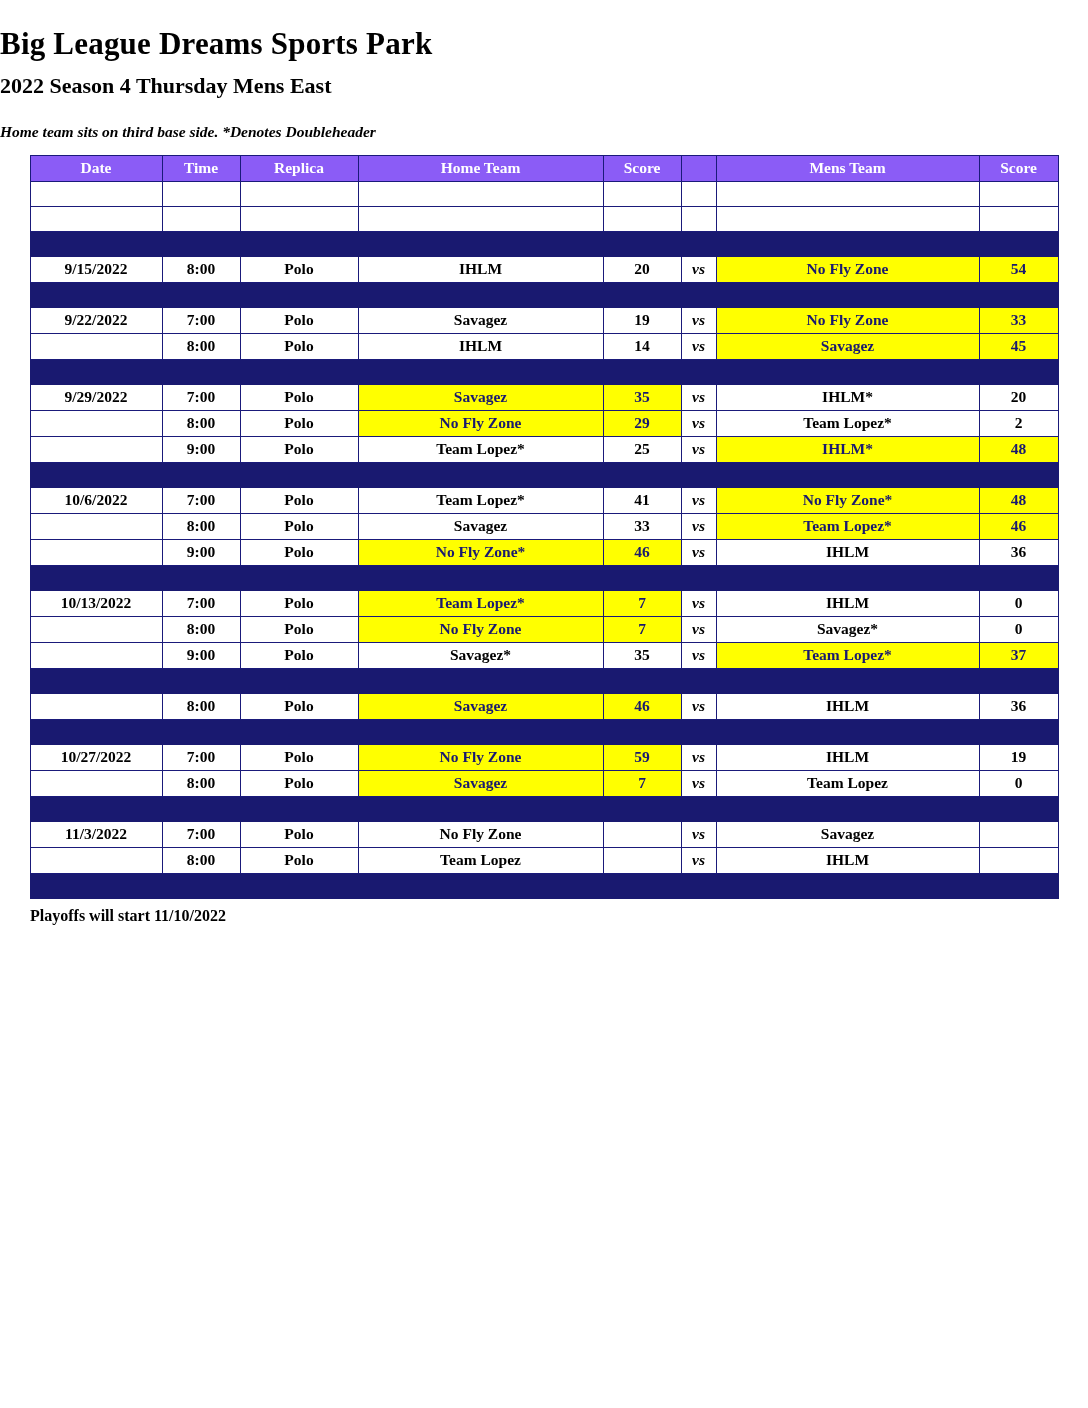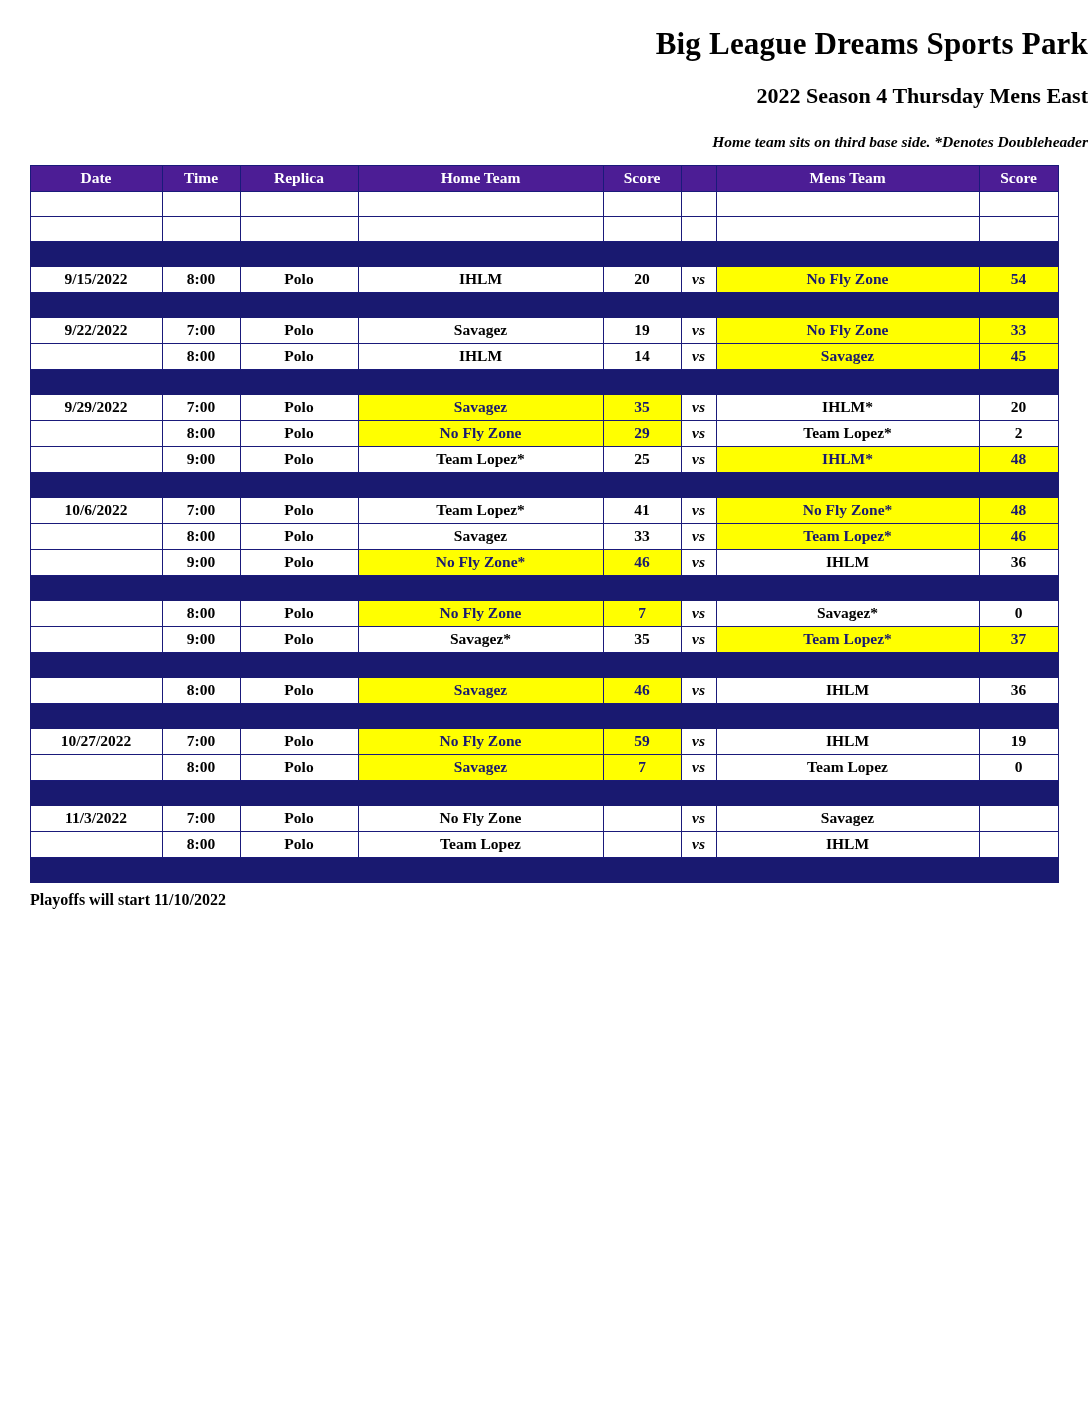--- a/index.html
+++ b/index.html
@@ -14,33 +14,33 @@
     color: #000000;
     position: relative;
   }
   .page {
     width: 1088px;
     height: 1408px;
     position: relative;
     box-sizing: border-box;
   }
   .titles {
-    text-align: right;
+    text-align: left;
     padding-top: 26px;
   }
   .title-main {
     font-size: 31px;
     font-weight: bold;
     letter-spacing: 0.2px;
     line-height: 1.18;
   }
   .title-sub {
     font-size: 22px;
     font-weight: bold;
-    margin-top: 20px;
+    margin-top: 10px;
     line-height: 1.2;
   }
   .title-note {
     font-size: 15.5px;
     font-weight: bold;
     font-style: italic;
     margin-top: 24px;
     line-height: 1.2;
   }
   table.schedule {
@@ -54,21 +54,21 @@
     padding: 0;
     height: 25px;
     font-size: 15.5px;
     font-weight: bold;
     text-align: center;
     vertical-align: middle;
     overflow: hidden;
     white-space: nowrap;
   }
   thead th {
-    background: #4c1d95;
+    background: #8b5cf6;
     color: #ffffff;
     height: 26px;
     font-size: 16px;
     border: 1px solid #191970;
   }
   
   col.c-date { width: 132px; }
   col.c-time { width: 78px; }
   col.c-replica { width: 118px; }
   col.c-home { width: 245px; }
@@ -294,20 +294,30 @@
           <td></td>
           <td></td>
           <td></td>
           <td></td>
           <td></td>
           <td></td>
           <td></td>
           <td></td>
         </tr>
         <tr>
+          <td class="plain">10/13/2022</td>
+          <td class="plain">7:00</td>
+          <td class="plain">Polo</td>
+          <td class="hl">Team Lopez*</td>
+          <td class="hl">7</td>
+          <td class="plain vs">vs</td>
+          <td class="plain">IHLM</td>
+          <td class="plain">0</td>
+        </tr>
+        <tr>
           <td class="plain"></td>
           <td class="plain">8:00</td>
           <td class="plain">Polo</td>
           <td class="hl">No Fly Zone</td>
           <td class="hl">7</td>
           <td class="plain vs">vs</td>
           <td class="plain">Savagez*</td>
           <td class="plain">0</td>
         </tr>
         <tr>

